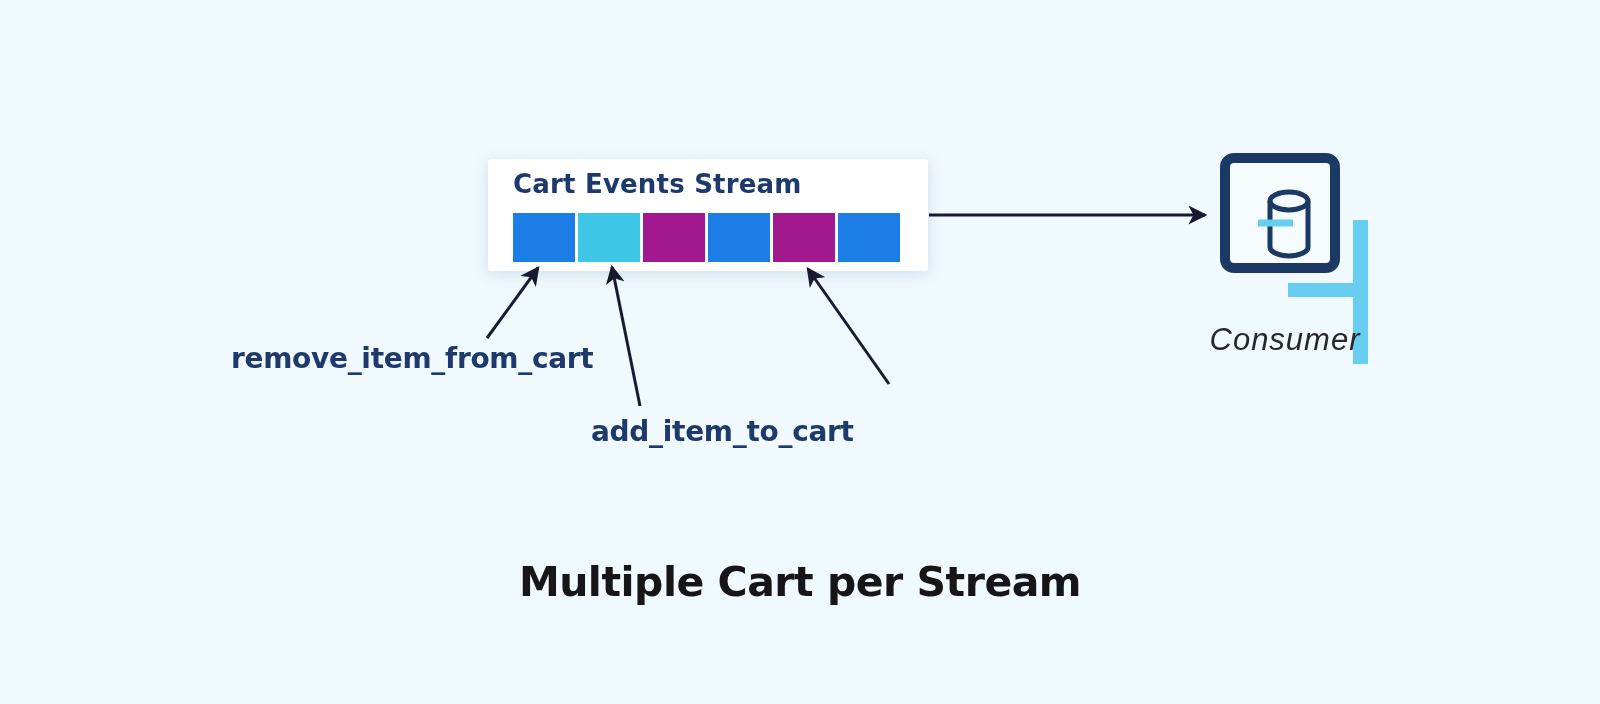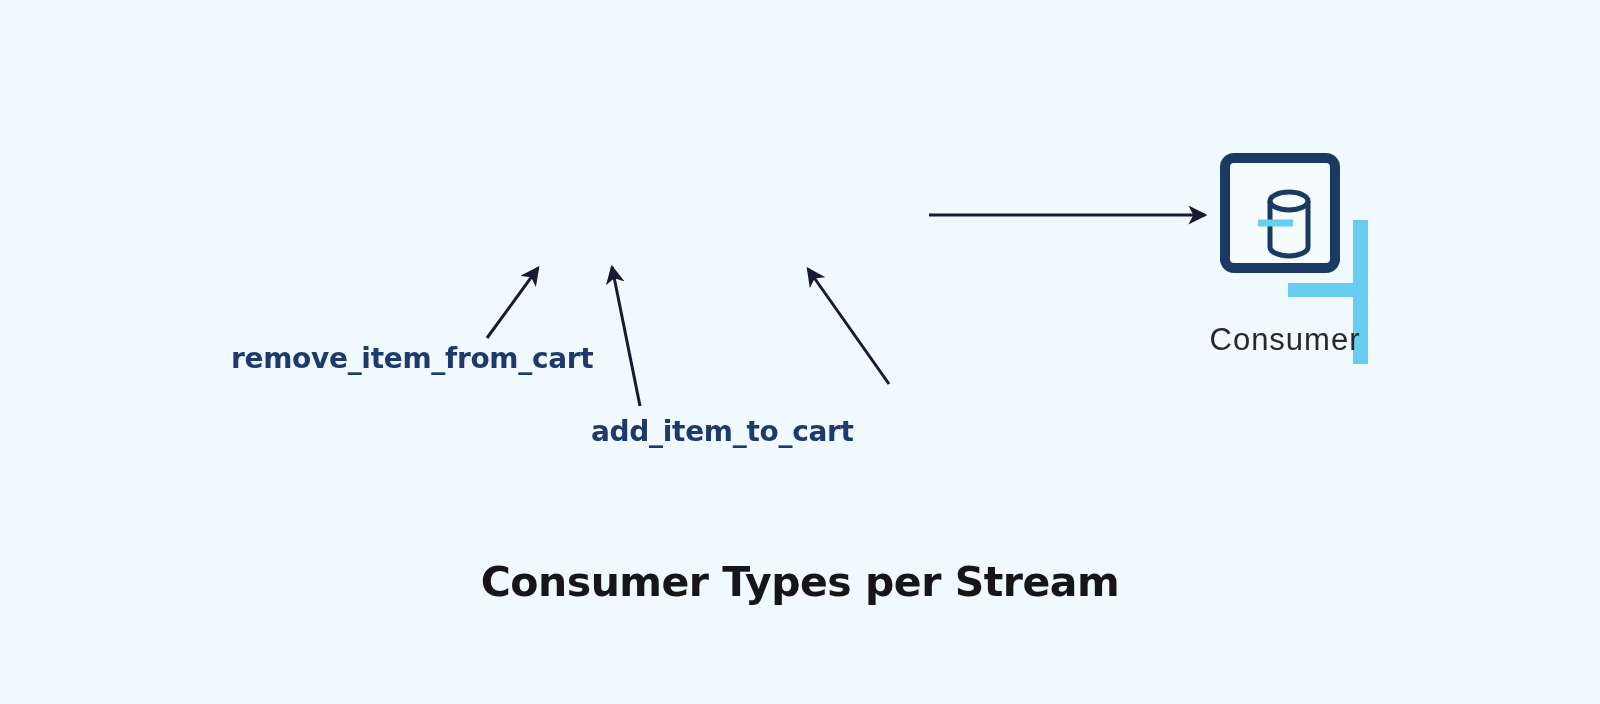--- a/index.html
+++ b/index.html
@@ -43,21 +43,21 @@
     color:var(--navy-text);white-space:nowrap;letter-spacing:-0.3px;
   }
   .label-remove{left:231px;top:342px;}
   .label-add{left:569px;top:415px;margin-left:22px;}
   .label-discount{left:864px;top:388px;}
   
   .arrows{position:absolute;left:0;top:0;width:1600px;height:704px;pointer-events:none;}
   .arrow-line{stroke:var(--arrow);stroke-width:3;fill:none;}
   .arrow-head{fill:var(--arrow);}
   
-  .consumer{position:absolute;left:1185px;top:153px;width:200px;height:210px;}
+  .consumer{position:absolute;left:1185px;top:153px;width:200px;height:210px;font-style:italic;}
   .consumer-bracket-v{
     position:absolute;left:168px;top:67px;width:15px;height:144px;
     background:var(--accent-cyan);
   }
   .consumer-bracket-h{
     position:absolute;left:103px;top:130px;width:80px;height:14px;
     background:var(--accent-cyan);
   }
   .consumer-box{
     position:absolute;left:35px;top:0;width:120px;height:120px;
@@ -75,20 +75,31 @@
     position:absolute;left:0;top:558px;width:1600px;
     text-align:center;font-size:41px;font-weight:800;
     color:var(--caption-text);letter-spacing:-0.5px;
   }
 </style>
 </head>
 <body>
 
 <div class="canvas">
 
+  <div class="stream-card">
+    <div class="stream-title">Cart Events Stream</div>
+    <div class="stream-events">
+        <div class="square" title="remove_item_from_cart" style="background: rgb(29, 125, 230);"></div>
+        <div class="square" title="add_item_to_cart" style="background: rgb(63, 199, 232);"></div>
+        <div class="square" title="apply_discount_code" style="background: rgb(162, 24, 143);"></div>
+        <div class="square" title="remove_item_from_cart" style="background: rgb(29, 125, 230);"></div>
+        <div class="square" title="apply_discount_code" style="background: rgb(162, 24, 143);"></div>
+        <div class="square" title="remove_item_from_cart" style="background: rgb(29, 125, 230);"></div>
+      </div>
+  </div>
 
   <svg class="arrows" viewBox="0 0 1600 704" xmlns="http://www.w3.org/2000/svg">
     <defs>
       <marker id="ah" viewBox="0 0 12 12" refX="10.5" refY="6" markerWidth="19" markerHeight="19" markerUnits="userSpaceOnUse" orient="auto">
         <path class="arrow-head" d="M0,0 L12,6 L0,12 L3.2,6 Z"></path>
       </marker>
     </defs>
     <line class="arrow-line" x1="487" y1="338" x2="538" y2="268" marker-end="url(#ah)"></line>
     <line class="arrow-line" x1="640" y1="406" x2="612" y2="267" marker-end="url(#ah)"></line>
     <line class="arrow-line" x1="889" y1="384" x2="808" y2="269" marker-end="url(#ah)"></line>
@@ -104,15 +115,15 @@
     <div class="consumer-box">
       <svg width="100" height="100" viewBox="0 0 100 100">
         <path d="M40,38 L40,84 A19,9 0 0 0 78,84 L78,38" fill="none" stroke="var(--icon-navy)" stroke-width="5"></path>
         <ellipse cx="59" cy="38" rx="19" ry="9" fill="none" stroke="var(--icon-navy)" stroke-width="5"></ellipse>
         <line x1="28" y1="60" x2="63" y2="60" stroke="var(--accent-cyan)" stroke-width="7"></line>
       </svg>
     </div>
     <div class="consumer-label">Consumer</div>
   </div>
 
-  <div class="caption">Consumer Types per Stream</div>
+  <div class="caption">Multiple Cart per Stream</div>
 
 </div>
 
 </body></html>

